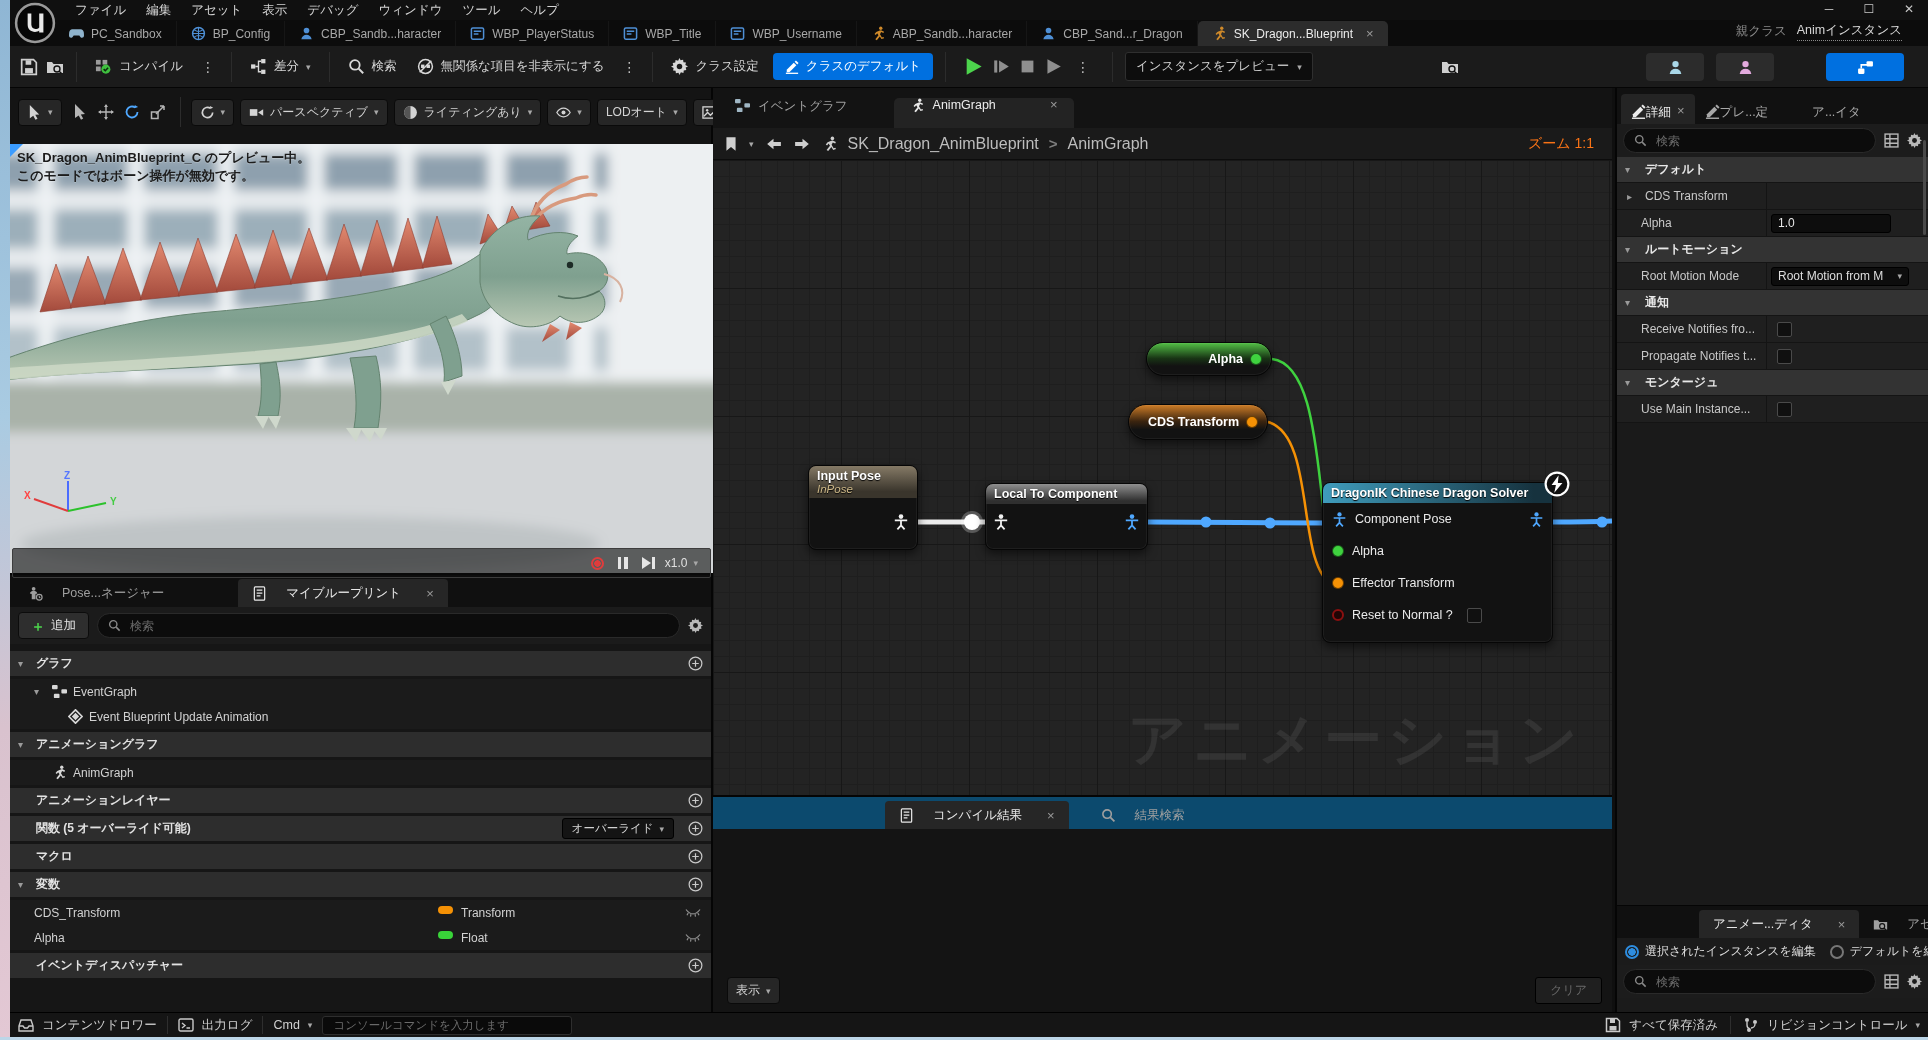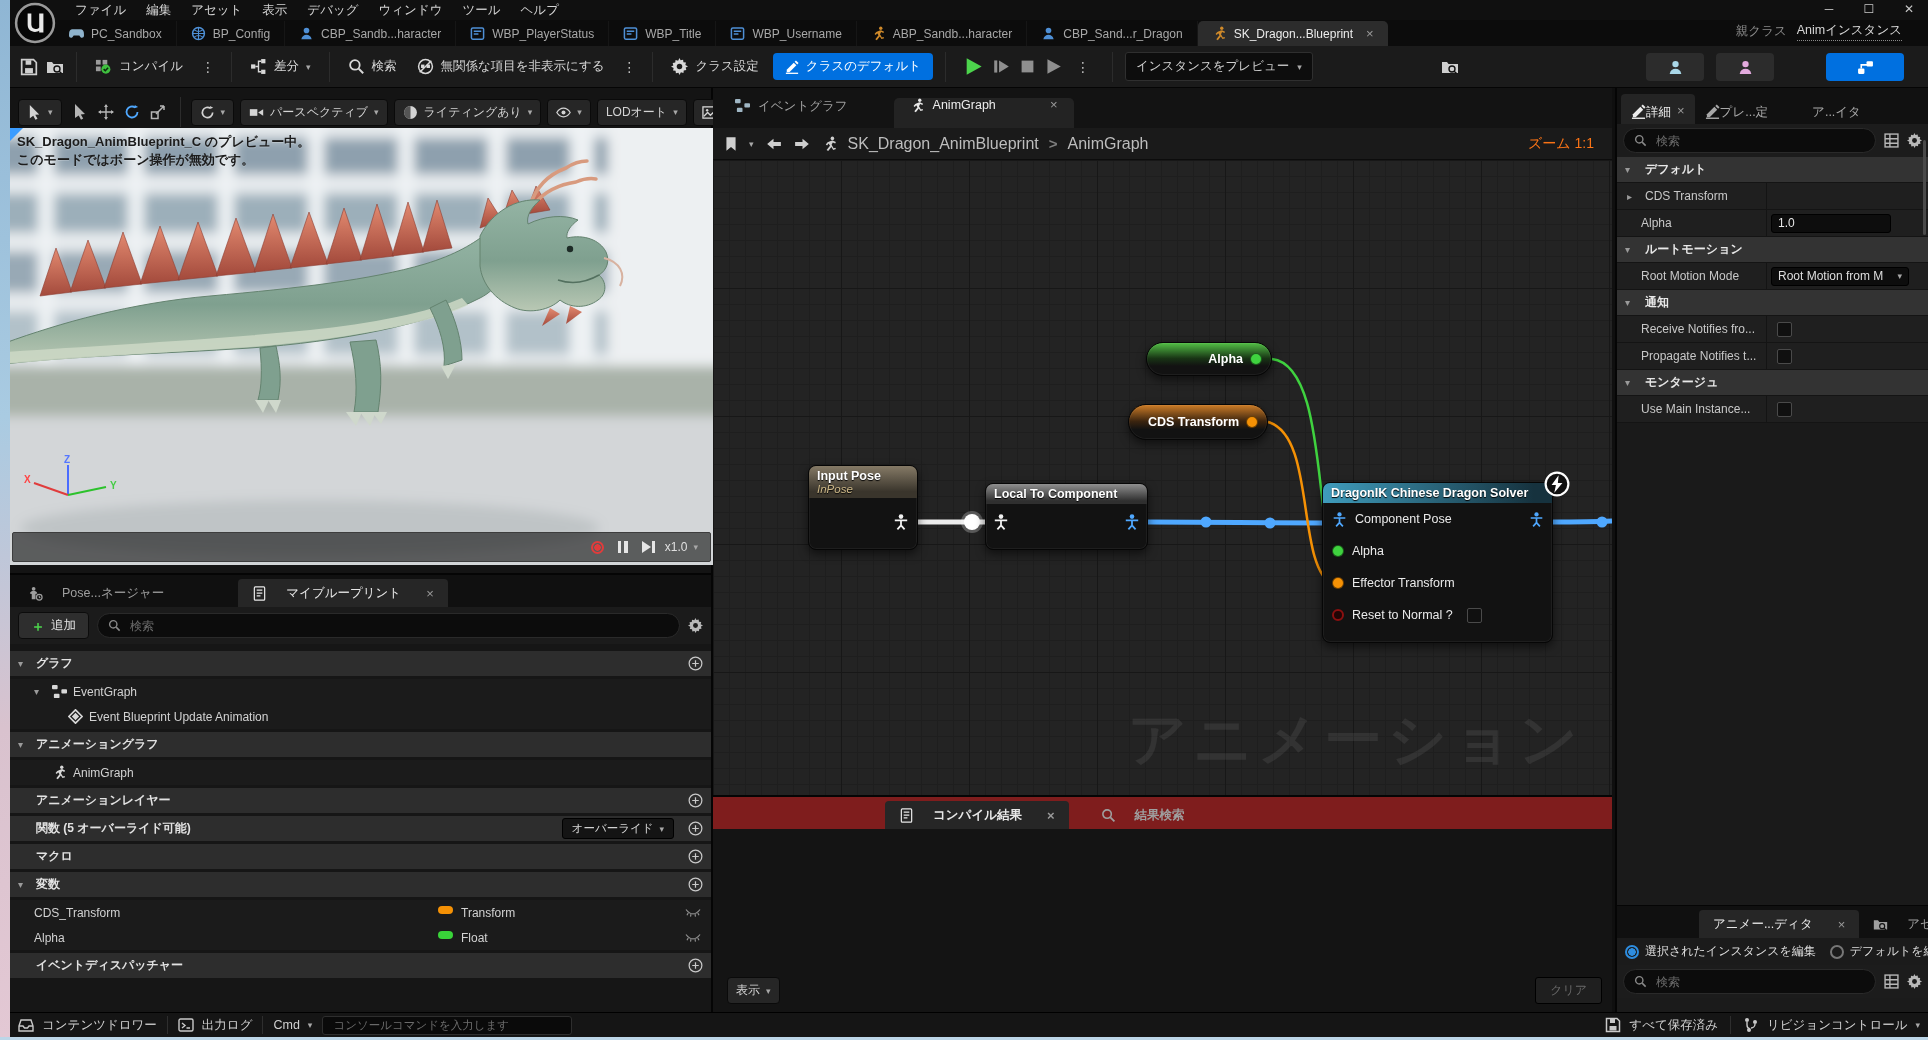--- a/index.html
+++ b/index.html
@@ -41,21 +41,21 @@
   .mode-btn{width:58px;height:28px;background:#2c2c2c;border-radius:4px;display:flex;align-items:center;justify-content:center;}
   .mode-btn .ic{width:17px;height:17px;}
   .mode-btn.blue{width:78px;background:#0070e0;}
   
   .vp{left:0;top:88px;width:703px;height:485px;background:#141414;border-right:2px solid #050505;}
   .vp-toolbar{position:absolute;left:0;top:0;width:100%;height:48px;display:flex;align-items:center;gap:6px;padding:0 8px;background:#141414;}
   .vbtn{background:#262626;border:1px solid #0a0a0a;border-radius:4px;height:27px;display:flex;align-items:center;gap:6px;padding:0 8px;color:#d4d4d4;font-size:12px;white-space:nowrap;}
   .vbtn .ic{width:15px;height:15px;}
   .flat-tools{display:flex;align-items:center;gap:10px;padding:0 4px;}
   .flat-tools .ic{width:16px;height:16px;color:#b5b5b5;}
-  .scene{position:absolute;left:0;top:40px;width:703px;height:437px;overflow:hidden;background:#cdd6db;}
+  .scene{position:absolute;left:0;top:56px;width:703px;height:437px;overflow:hidden;background:#cdd6db;}
   .maxtri{position:absolute;left:0;top:0;width:0;height:0;border-top:13px solid #3b9cff;border-right:13px solid transparent;z-index:5;}
   .preview-msg{position:absolute;left:7px;top:5px;z-index:5;color:#1c1c1c;font-weight:bold;font-size:13px;line-height:1.4;text-shadow:0 1px 0 rgba(255,255,255,.2);}
   .rec-strip{position:absolute;left:2px;right:2px;bottom:3px;height:30px;background:rgba(12,12,12,.6);border:1px solid #3d3d3d;border-radius:2px;display:flex;align-items:center;justify-content:flex-end;gap:14px;padding:0 12px;z-index:6;}
   .rec-ring{width:13px;height:13px;border-radius:50%;border:2px solid #e03c3c;background:radial-gradient(circle,#e03c3c 0 3px,transparent 3.5px);}
   .pause-ic{display:flex;gap:3px;}
   .pause-ic i{width:3.5px;height:12px;background:#e6e6e6;}
   .stepf{width:0;height:0;border-left:9px solid #e6e6e6;border-top:6px solid transparent;border-bottom:6px solid transparent;position:relative;}
   .stepf:after{content:"";position:absolute;left:0px;top:-6px;width:3px;height:12px;background:#e6e6e6;margin-left:1px;}
   .speed{color:#e0e0e0;font-size:12px;display:flex;gap:6px;align-items:center;}
   .gizmo{position:absolute;left:14px;bottom:48px;z-index:5;}
@@ -109,21 +109,21 @@
   .nhead.teal{background:linear-gradient(90deg,#3f9cbc,#16323e 92%);}
   .nsub{font-style:italic;font-weight:normal;font-size:11.5px;color:#cdb888;}
   .pinrow{display:flex;align-items:center;gap:8px;height:32px;padding:0 9px;color:#eaeaea;font-size:12.5px;position:relative;}
   .pinrow .ic{width:15px;height:15px;}
   .pin-out-right{position:absolute;right:8px;}
   .nbody-pin{position:absolute;width:16px;height:16px;}
   .chkbox{width:15px;height:15px;background:#101010;border:1px solid #4a4a4a;border-radius:2px;margin-left:6px;}
   .badge{position:absolute;width:26px;height:26px;z-index:8;}
   
   .compile{left:703px;top:795px;width:899px;height:217px;background:#141414;border-top:2px solid #050505;}
-  .compile .doc-tabs{padding-left:172px;background:#7f1d1d;font-weight:bold;}
+  .compile .doc-tabs{padding-left:172px;background:#0c4a6e;}
   .cfoot-show{position:absolute;left:14px;bottom:8px;}
   .cfoot-clear{position:absolute;right:10px;bottom:8px;background:#1f1f1f;border:1px solid #000;border-radius:3px;color:#6a6a6a;font-size:12px;padding:4px 14px;}
   
   .details{left:1605px;top:88px;width:313px;height:817px;background:#1a1a1a;border-left:2px solid #050505;}
   .rtabs{display:flex;align-items:flex-end;height:36px;background:#111;padding-left:4px;}
   .rtab{display:flex;align-items:flex-start;gap:0;height:30px;padding:10px 10px;color:#a8a8a8;font-size:12.5px;white-space:nowrap;}
   .rtab.active{background:#242424;color:#ececec;border-radius:4px 4px 0 0;}
   .rtab .ic{width:15px;height:15px;}
   .rsearch{display:flex;align-items:center;gap:8px;padding:4px 6px;background:#1c1c1c;}
   .mini-ic{width:15px;height:15px;color:#b8b8b8;}

